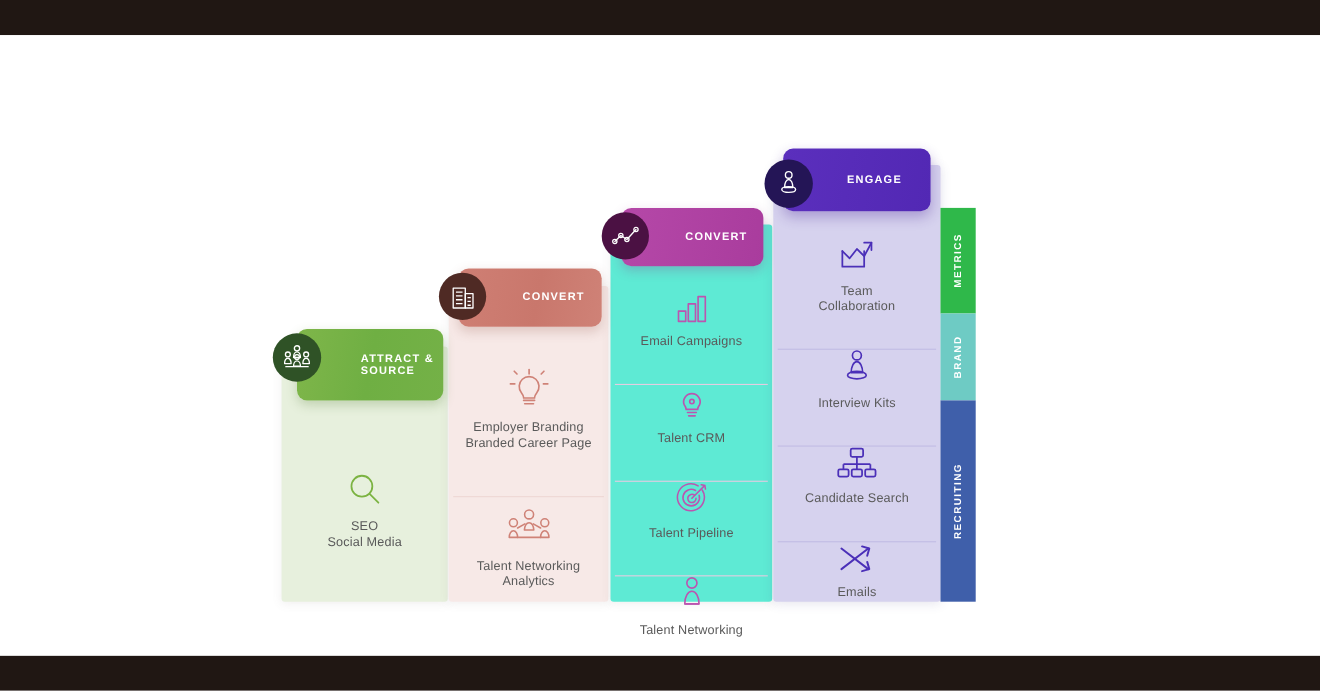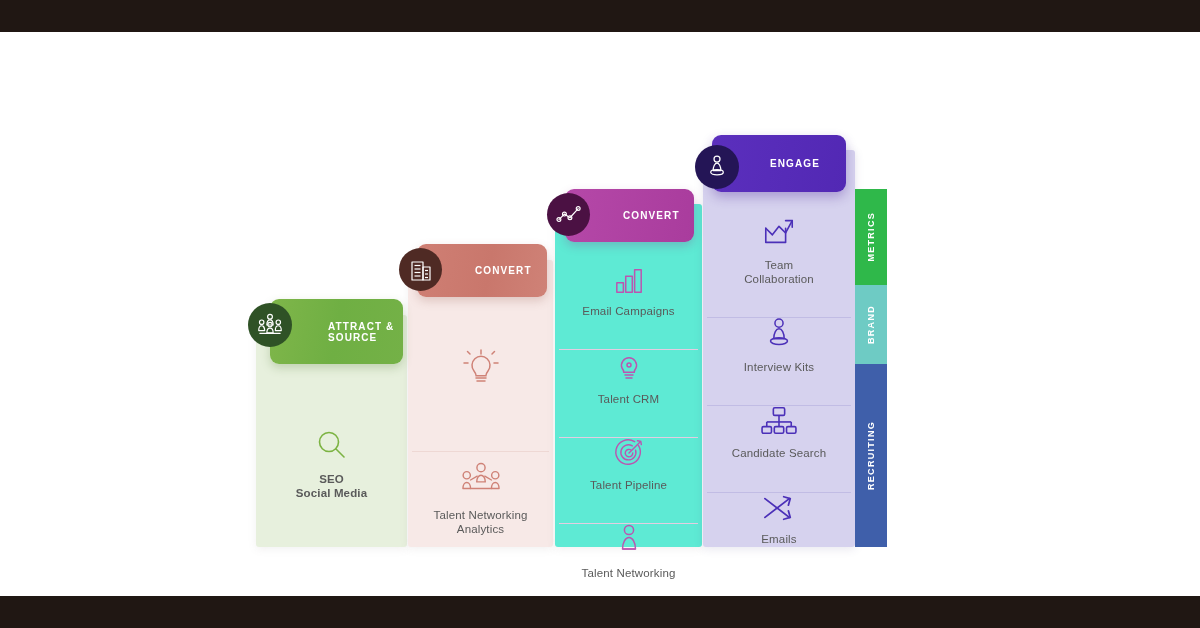--- a/index.html
+++ b/index.html
@@ -14,21 +14,21 @@
   .bar-bottom{top:596px;height:32px;}
 
   .canvas{position:absolute;left:0;top:32px;width:1200px;height:564px;background:#fff;}
 
   
   .col{
     position:absolute;
     box-sizing:border-box;
     border-radius:3px;
   }
-  .col.c1{left:256px;top:283px;width:151px;height:232px;background:#e7f0dd;font-weight:bold;}
+  .col.c1{left:256px;top:283px;width:151px;height:232px;background:#e7f0dd;}
   .col.c2{left:408px;top:228px;width:145px;height:287px;background:#f7e9e7;}
   .col.c3{left:555px;top:172px;width:147px;height:343px;background:#5eead4;}
   .col.c4{left:703px;top:118px;width:152px;height:397px;background:#d6d2ee;
           box-shadow:0 2px 10px rgba(70,60,120,.13);}
 
   
   .col.c1,.col.c2,.col.c3{box-shadow:0 2px 9px rgba(120,110,110,.10);}
 
   .cells{position:absolute;left:0;right:0;bottom:0;top:0;display:flex;flex-direction:column;gap:31px;}
   .cell{
@@ -148,20 +148,22 @@
               <path d="M12 24 a9 9 0 1 1 14 0 c-1.6 2-2 3.2-2.1 4.8 h-9.8 c-.1-1.6-.5-2.8-2.1-4.8 z"></path>
               <line x1="14" y1="31" x2="24" y2="31"></line>
                 <line x1="15" y1="34" x2="23" y2="34"></line>
               <line x1="19" y1="3" x2="19" y2="7"></line>
               <line x1="6" y1="16" x2="2" y2="16"></line>
                 <line x1="36" y1="16" x2="32" y2="16"></line>
               <line x1="8" y1="7" x2="5.5" y2="4.5"></line>
                 <line x1="30" y1="7" x2="32.5" y2="4.5"></line>
             </svg>
           </span>
+          <span class="label">Employer Branding
+Branded Career Page</span>
         </div>
         <div class="cell">
           <span class="ic">
             <svg width="44" height="38" viewBox="0 0 46 40" fill="none" stroke="#cf8277" stroke-width="1.5" stroke-linecap="round" stroke-linejoin="round">
               <circle cx="23" cy="7" r="4.3"></circle>
                 <path d="M18.5 22 c0-4 2-7 4.5-7 s4.5 3 4.5 7 z"></path>
               <circle cx="8" cy="15" r="3.8"></circle>
                 <path d="M4 29 c0-3.6 1.8-6.4 4-6.4 s4 2.8 4 6.4 z"></path>
               <circle cx="38" cy="15" r="3.8"></circle>
                 <path d="M34 29 c0-3.6 1.8-6.4 4-6.4 s4 2.8 4 6.4 z"></path>

